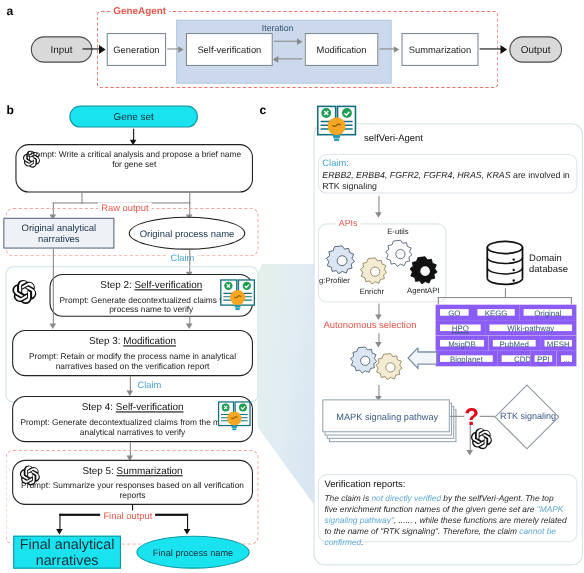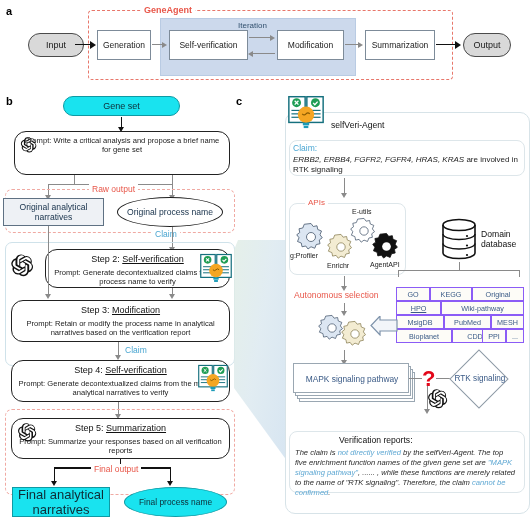--- a/index.html
+++ b/index.html
@@ -49,43 +49,43 @@
 
   
   #panel-c-frame{position:absolute;border:1px solid #d7e3e8;border-radius:10px;background:#fff;}
   .cbox{position:absolute;box-sizing:border-box;border:1px solid #dde6ea;border-radius:8px;background:#fff;}
   .claim-label{color:#4aa6d3;font-size:8.5px;}
   .claim-text{font-size:8px;font-style:italic;color:#1d1d1d;line-height:1.3;}
   .claim-text .norm{font-style:normal;}
   .api-label{position:absolute;color:#e8574a;font-size:8px;background:#fff;padding:0 3px;}
   .auto-sel{position:absolute;color:#e8574a;font-size:8.6px;}
   .gearlbl{position:absolute;font-size:7px;color:#222;}
-  .dbcell{position:absolute;box-sizing:border-box;border:1px solid #8b5cf6;background:#fdfcf7;
-          display:flex;align-items:center;justify-content:center;font-size:7.2px;color:#3a5a86;margin-top:10px;}
+  .dbcell{position:absolute;box-sizing:border-box;border:4px solid #8b5cf6;background:#fdfcf7;
+          display:flex;align-items:center;justify-content:center;font-size:7.2px;color:#3a5a86;}
   .domain-db{position:absolute;font-size:8.6px;color:#111;line-height:1.2;}
   .card{position:absolute;box-sizing:border-box;border:1px solid #9aa7b2;background:#fff;}
   .card-txt{position:absolute;font-size:8.4px;color:#3a5a86;}
   .diamond{position:absolute;box-sizing:border-box;border:1px solid #8d99a5;background:#fff;
            transform:rotate(45deg);}
   .diamond-txt{position:absolute;font-size:8.2px;color:#3a5a86;text-align:center;}
   .qmark{position:absolute;color:#e3071a;font-weight:bold;font-size:22px;line-height:1;}
-  .vr-title{font-size:8.6px;color:#111;margin-left:44px;}
+  .vr-title{font-size:8.6px;color:#111;}
   .vr-body{font-size:7.6px;font-style:italic;color:#2a2a2a;line-height:1.32;}
   .vr-body .bl{color:#5fa8d3;}
 
   
   #callout-wedge{position:absolute;}
 </style>
 </head>
 <body>
 
 <div class="panel-letter abs" style="left:6px;top:5px;">a</div>
 
 <div id="panel-a-frame" style="left:88px;top:10px;width:363px;height:68px;"></div>
-<div id="panel-a-label" style="left:100px;top:5px;margin-left:41px;">GeneAgent</div>
+<div id="panel-a-label" style="left:100px;top:5px;">GeneAgent</div>
 
 <div class="iter-band" style="left:160px;top:18px;width:194px;height:56px;"></div>
 <div class="iter-label" style="left:238px;top:21px;">Iteration</div>
 
 <div class="term" style="left:28px;top:33px;width:56px;height:24px;">Input</div>
 <div class="gbox" style="left:97px;top:30px;width:54px;height:30px;">Generation</div>
 <div class="gbox" style="left:169px;top:30px;width:79px;height:30px;">Self-verification</div>
 <div class="gbox" style="left:277px;top:30px;width:67px;height:30px;">Modification</div>
 <div class="gbox" style="left:365px;top:30px;width:70px;height:30px;">Summarization</div>
 <div class="term" style="left:463px;top:33px;width:48px;height:24px;">Output</div>

